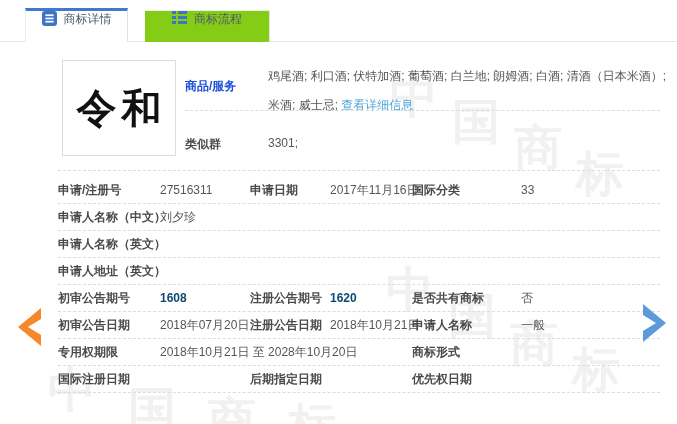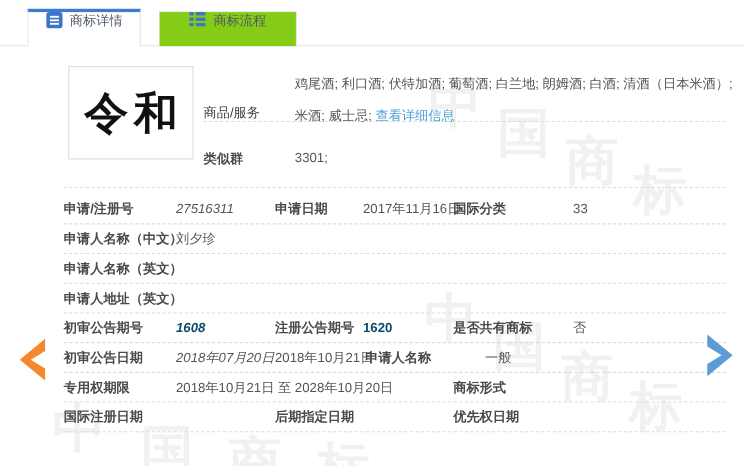--- a/index.html
+++ b/index.html
@@ -24,39 +24,39 @@
   }
   .tab-inactive{
     left:132px;top:2px;width:124px;height:31px;background:#84cc16;
     border-right:1px solid #e3e3e3;border-top:1px solid #ededee;margin-left:13px;
   }
   .tab .ticon{display:inline-flex;line-height:0;}
   
   .content{position:absolute;left:58px;top:60px;width:602px;z-index:1;}
   .topsec{position:relative;height:117px;}
   .tmimg{
-    position:absolute;left:4px;top:0;width:114px;height:85px;
+    position:absolute;left:4px;top:0;width:114px;height:96px;
     border:1px solid #dcdcdc;background:#fff;
     display:flex;align-items:center;justify-content:center;
     font-family:"Liberation Serif","DejaVu Serif",serif;
     font-weight:900;font-size:40px;color:#111;letter-spacing:5px;padding-left:5px;box-sizing:border-box;
   }
-  .goods-label{position:absolute;left:127px;top:18px;font-weight:normal;color:#404040;margin-top:16px;}
+  .goods-label{position:absolute;left:127px;top:18px;font-weight:bold;color:#1d4ed8;}
   .goods-value{position:absolute;left:210px;top:2px;width:398px;line-height:29px;color:#555;}
   .link{color:#4da3d8;cursor:pointer;}
   .dash{border-top:1px dashed #dcdcdc;height:0;}
   .dash-a{position:absolute;left:127px;right:0;top:50px;}
   .dash-b{position:absolute;left:0;right:0;top:110px;}
   .sim-label{position:absolute;left:127px;top:76px;font-weight:bold;color:#4a4a4a;}
   .sim-value{position:absolute;left:210px;top:76px;color:#555;}
   
   .row{display:flex;align-items:center;height:26px;line-height:26px;border-bottom:1px dashed #dcdcdc;white-space:nowrap;}
   .lbl{font-weight:bold;color:#4a4a4a;flex:0 0 auto;overflow:visible;}
   .val{color:#555;flex:0 0 auto;}
-  .c1{width:102px;} .c2{width:90px;font-style:italic;} .c3{width:80px;} .c4{width:82px;} .c5{width:85px;} .c6{flex:1 1 auto;margin-left:24px;}
+  .c1{width:102px;} .c2{width:90px;} .c3{width:80px;} .c4{width:82px;} .c5{width:85px;} .c6{flex:1 1 auto;margin-left:24px;}
   .c2rest{flex:1 1 auto;}
   .c2wide{width:252px;}
   .vbold{font-weight:bold;color:#0c4a6e;}
   
   .arrow{position:absolute;z-index:3;cursor:pointer;line-height:0;}
   .arrow-prev{left:14px;top:307px;}
   .arrow-next{left:640px;top:303px;}
 </style>
 </head>
 <body>
@@ -150,20 +150,21 @@
     <span class="val c2 vbold">1608</span>
     <span class="lbl c3">注册公告期号</span>
     <span class="val c4 vbold">1620</span>
     <span class="lbl c5">是否共有商标</span>
     <span class="val c6">否</span>
   </div>
 
   <div class="row">
     <span class="lbl c1">初审公告日期</span>
     <span class="val c2">2018年07月20日</span>
+    <span class="lbl c3">注册公告日期</span>
     <span class="val c4">2018年10月21日</span>
     <span class="lbl c5">申请人名称</span>
     <span class="val c6">一般</span>
   </div>
 
   <div class="row">
     <span class="lbl c1">专用权期限</span>
     <span class="val c2wide">2018年10月21日 至 2028年10月20日</span>
     <span class="lbl c5">商标形式</span>
     <span class="val c6"></span>

